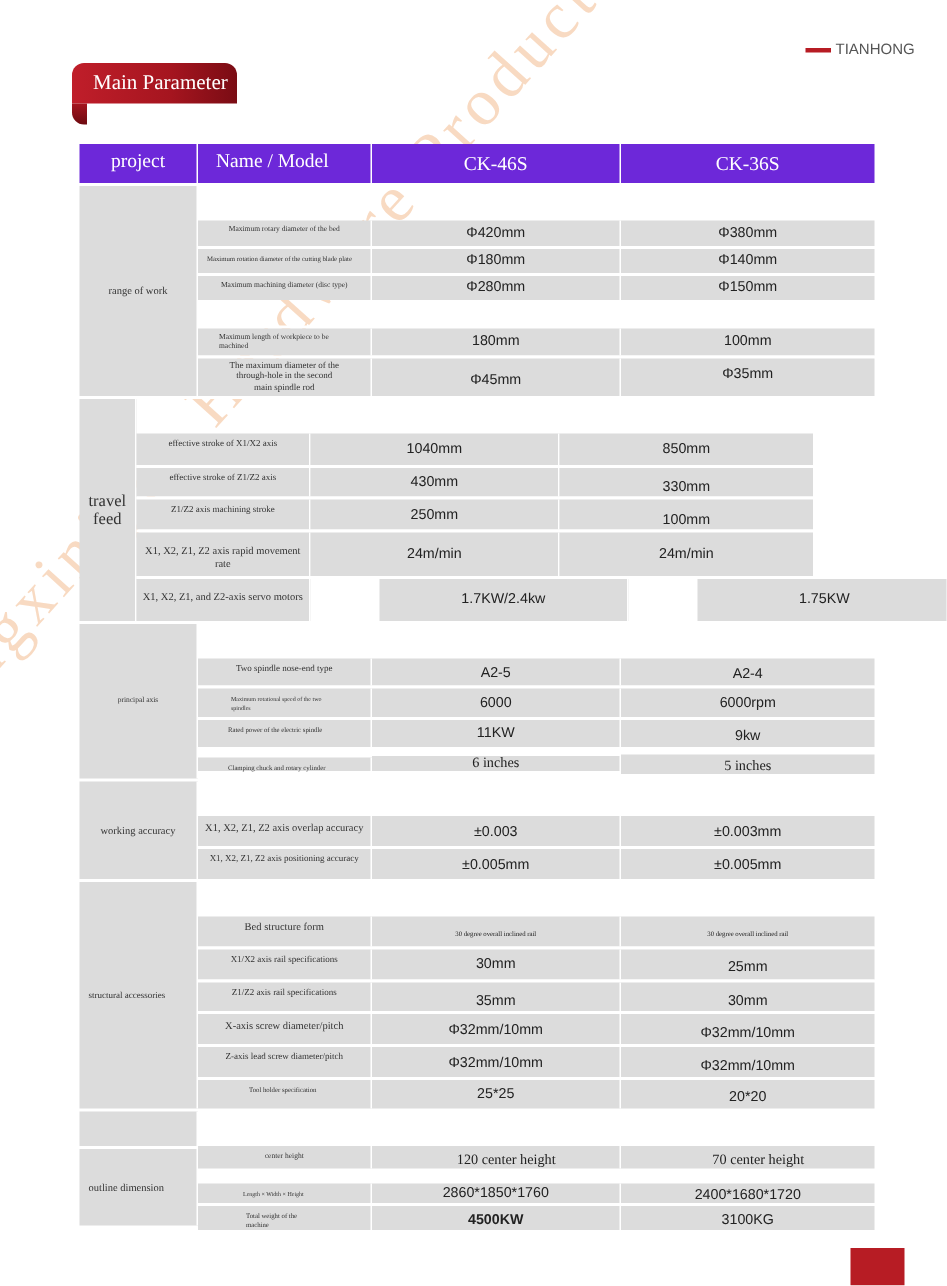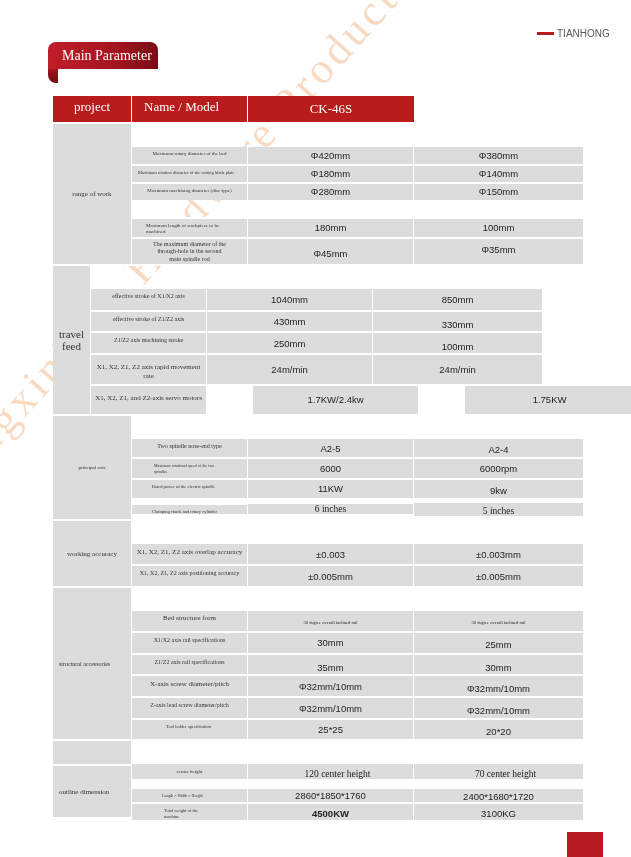--- a/index.html
+++ b/index.html
@@ -24,21 +24,21 @@
   .banner-fold {
     position: absolute; left: 48px; top: 69px; width: 10px; height: 14px;
     background: linear-gradient(180deg, #a5151f, #6e0a10);
     border-radius: 0 0 0 8px;
   }
   .table {
     position: absolute; left: 53px; top: 96px; width: 530px;
   }
   .hdr { display: flex; height: 26px; }
   .hdr div {
-    background: #b91c1c; color: #fff; box-sizing: border-box;
+    background: #6d28d9; color: #fff; box-sizing: border-box;
     border-right: 1px solid #fff; display: flex; align-items: center; justify-content: center;
   }
   .hdr div:last-child { border-right: none; }
   .c1 { width: 79px; }
   .c2 { width: 116px; }
   .c3 { width: 166px; }
   .c4 { width: 169px; }
   .hdr .serif { font-family: "Liberation Serif", serif; font-size: 13px; }
   .hdr .sans { font-family: Liberation Serif, serif; font-size: 13px; }
   .hdr .c2 { justify-content: flex-start; padding-left: 12px; align-items: flex-start; padding-top: 3px; }
@@ -88,20 +88,21 @@
 </div>
 
 <div class="banner">Main Parameter</div>
 <div class="banner-fold"></div>
 
 <div class="table">
   <div class="hdr">
     <div class="c1 serif">project</div>
     <div class="c2 serif">Name / Model</div>
     <div class="c3 sans">CK-46S</div>
+    <div class="c4 sans">CK-36S</div>
   </div>
 
   <div class="group" style="height:140px;">
     <div class="gname c1">range of work</div>
     <div class="rows">
       <div class="row" style="height:26px;">
         <div class="c2 pname">Maximum rotary diameter of the bed</div>
         <div class="c3 val">Φ420mm</div>
         <div class="c4 val">Φ380mm</div>
       </div>

